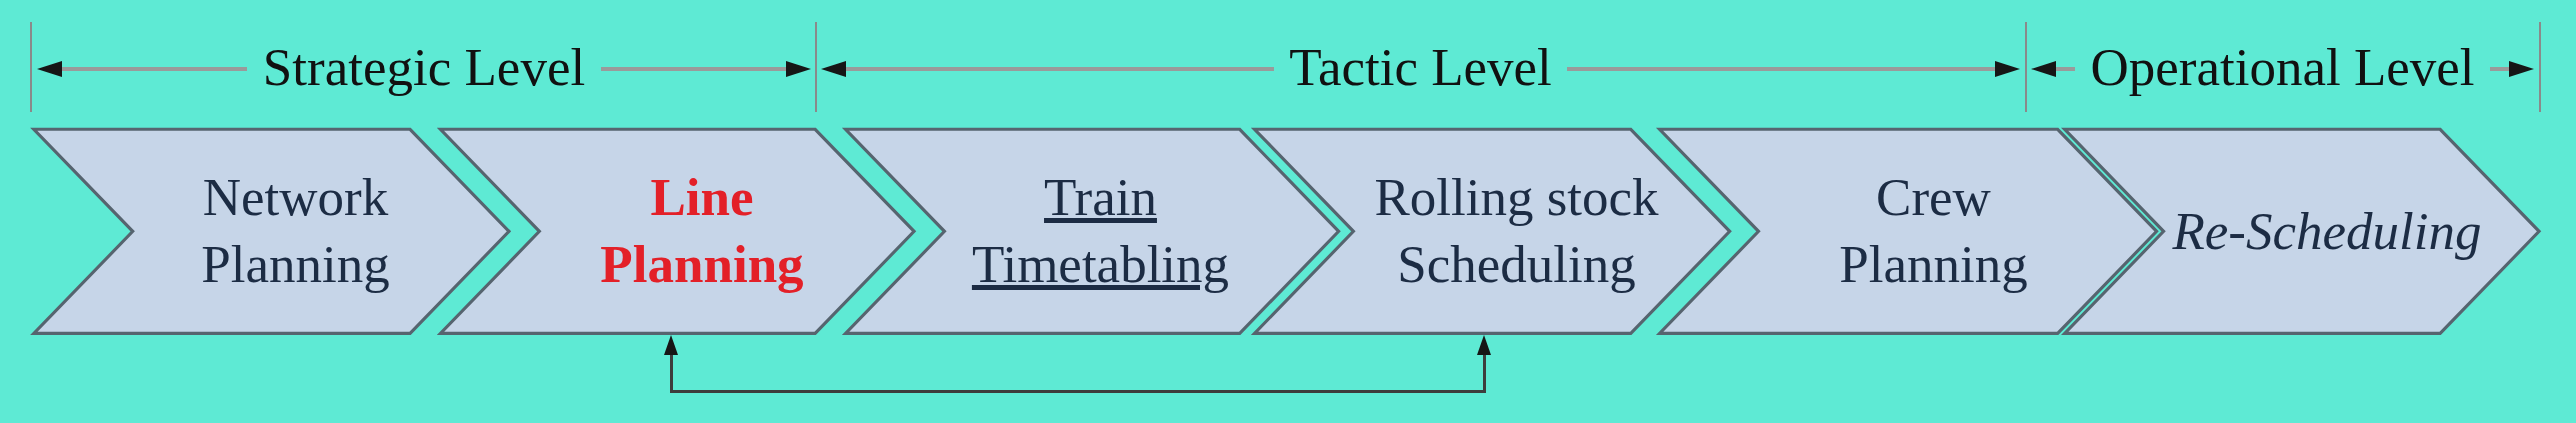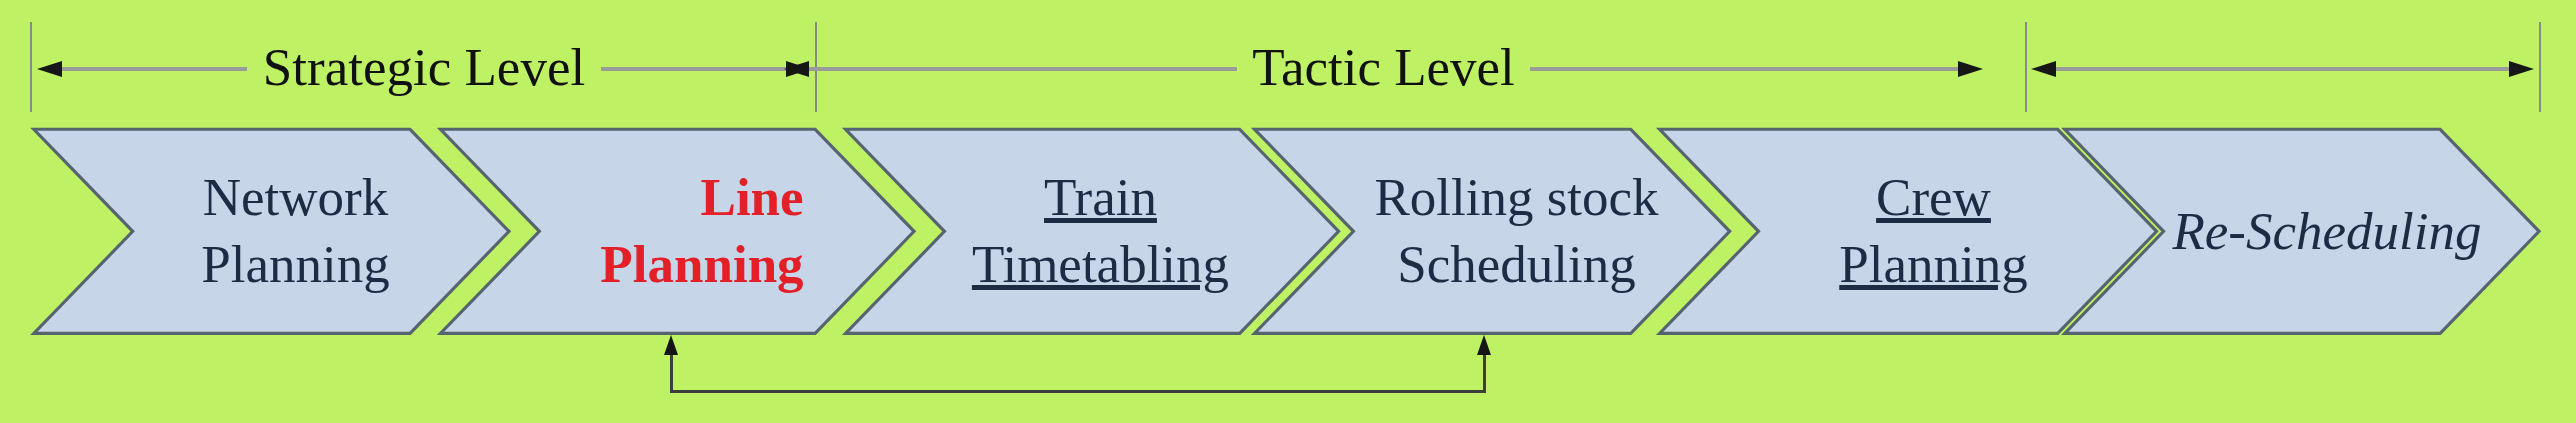--- a/index.html
+++ b/index.html
@@ -1,17 +1,17 @@
 <!DOCTYPE html>
 <html style="font-size:12.5px"><head>
 <meta charset="utf-8">
 <style>
   html,body{margin:0;padding:0;background:#ffffff;}
   .canvas{
-    position:relative;width:2576px;height:423px;background:#bef264;overflow:hidden;
+    position:relative;width:2576px;height:423px;background:#5eead4;overflow:hidden;
     font-family:"Liberation Serif","DejaVu Serif",serif;
   }
   
   .tick{position:absolute;top:22px;height:90px;width:2.3px;background:#8a8a8a;}
   .dimseg{position:absolute;top:44px;height:50px;display:flex;align-items:center;}
   .dline{flex:1;height:3.9px;background:#9a9a9a;}
   .dlabel{
     padding:0 15.6px;font-size:53px;color:#111111;white-space:nowrap;
     line-height:1;transform:translateY(-1.6px);
   }
@@ -41,52 +41,53 @@
       <div class="tick" style="left: 815px;"></div>
       <div class="tick" style="left: 2025px;"></div>
       <div class="tick" style="left: 2539px;"></div>
       <div class="dimseg" style="left: 37px; width: 774px;">
         <span class="ah left"></span>
         <div class="dline"></div>
         <div class="dlabel">Strategic Level</div>
         <div class="dline"></div>
         <span class="ah right"></span>
       </div>
-      <div class="dimseg" style="left: 784px; width: 1199px;">
+      <div class="dimseg" style="left: 821px; width: 1199px;">
         <span class="ah left"></span>
         <div class="dline"></div>
         <div class="dlabel">Tactic Level</div>
         <div class="dline"></div>
         <span class="ah right"></span>
       </div>
       <div class="dimseg" style="left: 2031px; width: 503px;">
         <span class="ah left"></span>
         <div class="dline"></div>
+        <div class="dlabel">Operational Level</div>
         <div class="dline"></div>
         <span class="ah right"></span>
       </div>
     </div>
   <svg id="chevron-svg" width="2576" height="423" viewBox="0 0 3306 543">
       <polygon points="43,166 526,166 653,297 526,428 43,428 170,297" fill="#c6d5e8" stroke="#56646f" stroke-width="4"></polygon>
       <polygon points="565,166 1046,166 1173,297 1046,428 565,428 692,297" fill="#c6d5e8" stroke="#56646f" stroke-width="4"></polygon>
       <polygon points="1085,166 1591,166 1718,297 1591,428 1085,428 1212,297" fill="#c6d5e8" stroke="#56646f" stroke-width="4"></polygon>
       <polygon points="1610,166 2093,166 2220,297 2093,428 1610,428 1737,297" fill="#c6d5e8" stroke="#56646f" stroke-width="4"></polygon>
       <polygon points="2130,166 2641,166 2768,297 2641,428 2130,428 2257,297" fill="#c6d5e8" stroke="#56646f" stroke-width="4"></polygon>
       <polygon points="2650,166 3132,166 3259,297 3132,428 2650,428 2777,297" fill="#c6d5e8" stroke="#56646f" stroke-width="4"></polygon>
     </svg>
   <div id="stage-labels">
       <div class="stage-label" style="left: 132px; width: 327px; color: rgb(28, 44, 68); text-align: center;">Network
 Planning</div>
-      <div class="stage-label bold" style="left: 539px; width: 326px; color: rgb(227, 32, 40); text-align: right;">Line
+      <div class="stage-label bold" style="left: 539px; width: 326px; color: rgb(227, 32, 40);">Line
 Planning</div>
       <div class="stage-label" style="left: 928px; width: 345px; color: rgb(28, 44, 68); text-decoration: underline;">Train
 Timetabling</div>
       <div class="stage-label" style="left: 1353px; width: 327px; color: rgb(28, 44, 68); text-align: center;">Rolling stock
 Scheduling</div>
-      <div class="stage-label" style="left: 1759px; width: 349px; color: rgb(28, 44, 68); text-decoration: underline;">Crew
+      <div class="stage-label" style="left: 1759px; width: 349px; color: rgb(28, 44, 68);">Crew
 Planning</div>
       <div class="stage-label" style="left: 2164px; width: 326px; color: rgb(28, 44, 68); font-style: italic;">Re-Scheduling</div>
     </div>
   <div id="feedback">
       <div class="fb-h" style="left: 670px; top: 390px; width: 816px;"></div>
       <div class="fb-v" style="left: 670px; top: 352px; height: 41px;"></div>
       <div class="fb-v" style="left: 1483px; top: 352px; height: 41px;"></div>
       <div class="fb-ah" style="left: 664px; top: 335px;"></div>
       <div class="fb-ah" style="left: 1477px; top: 335px;"></div>
     </div>

